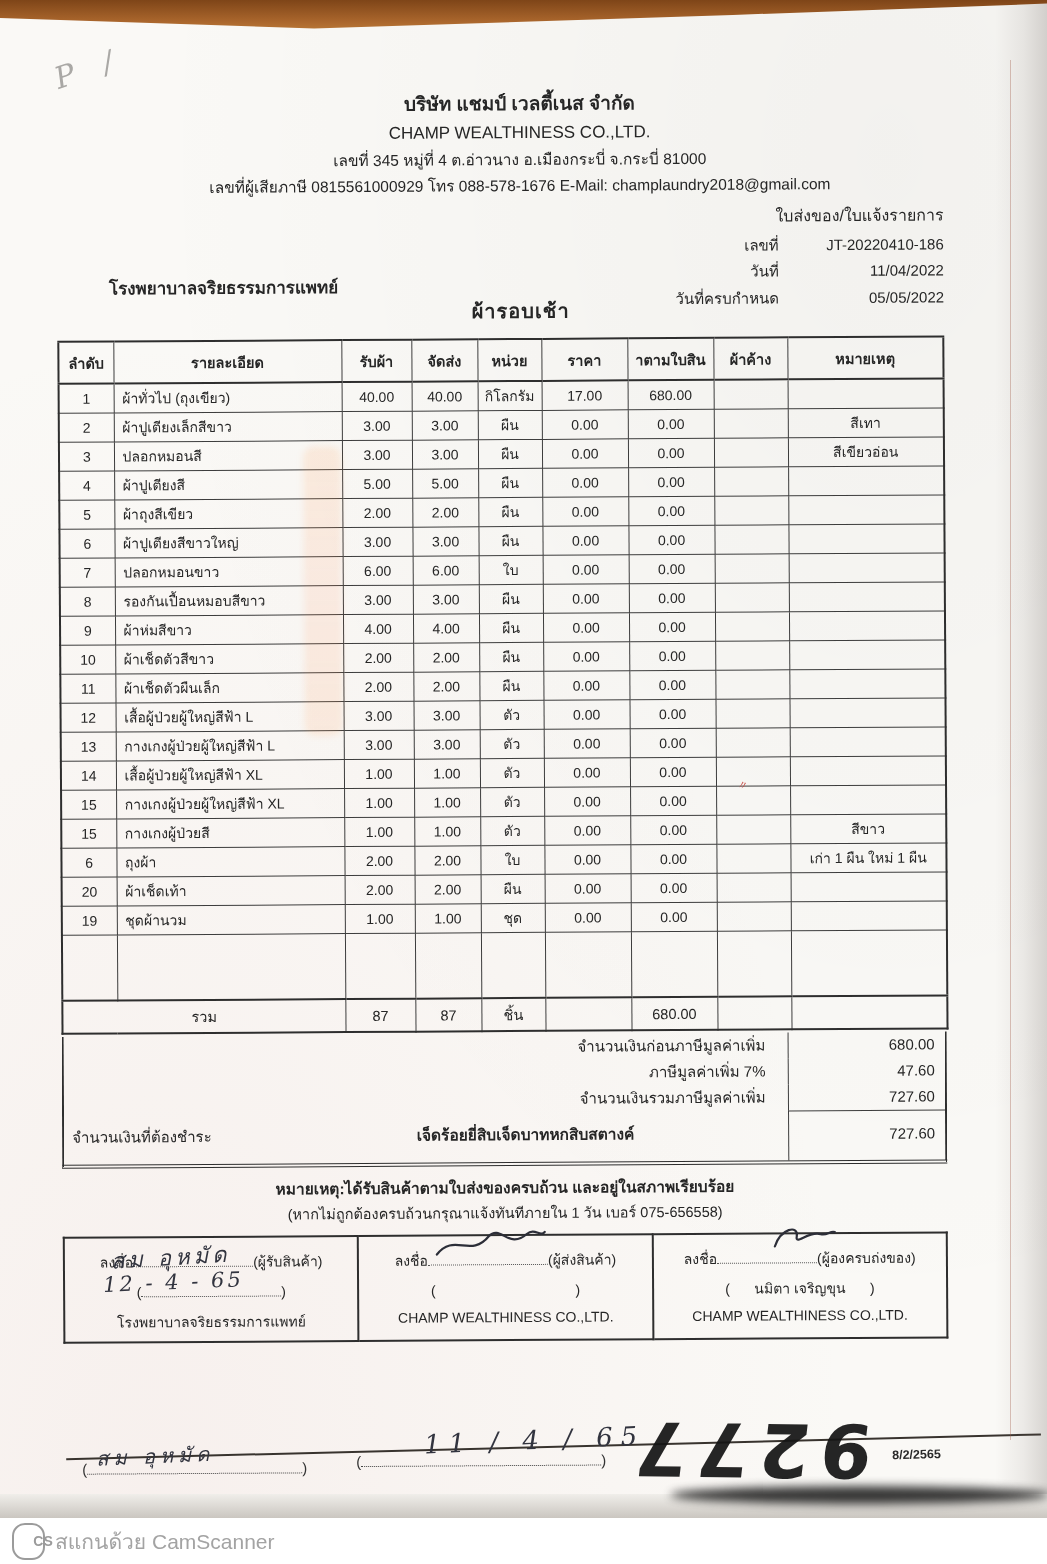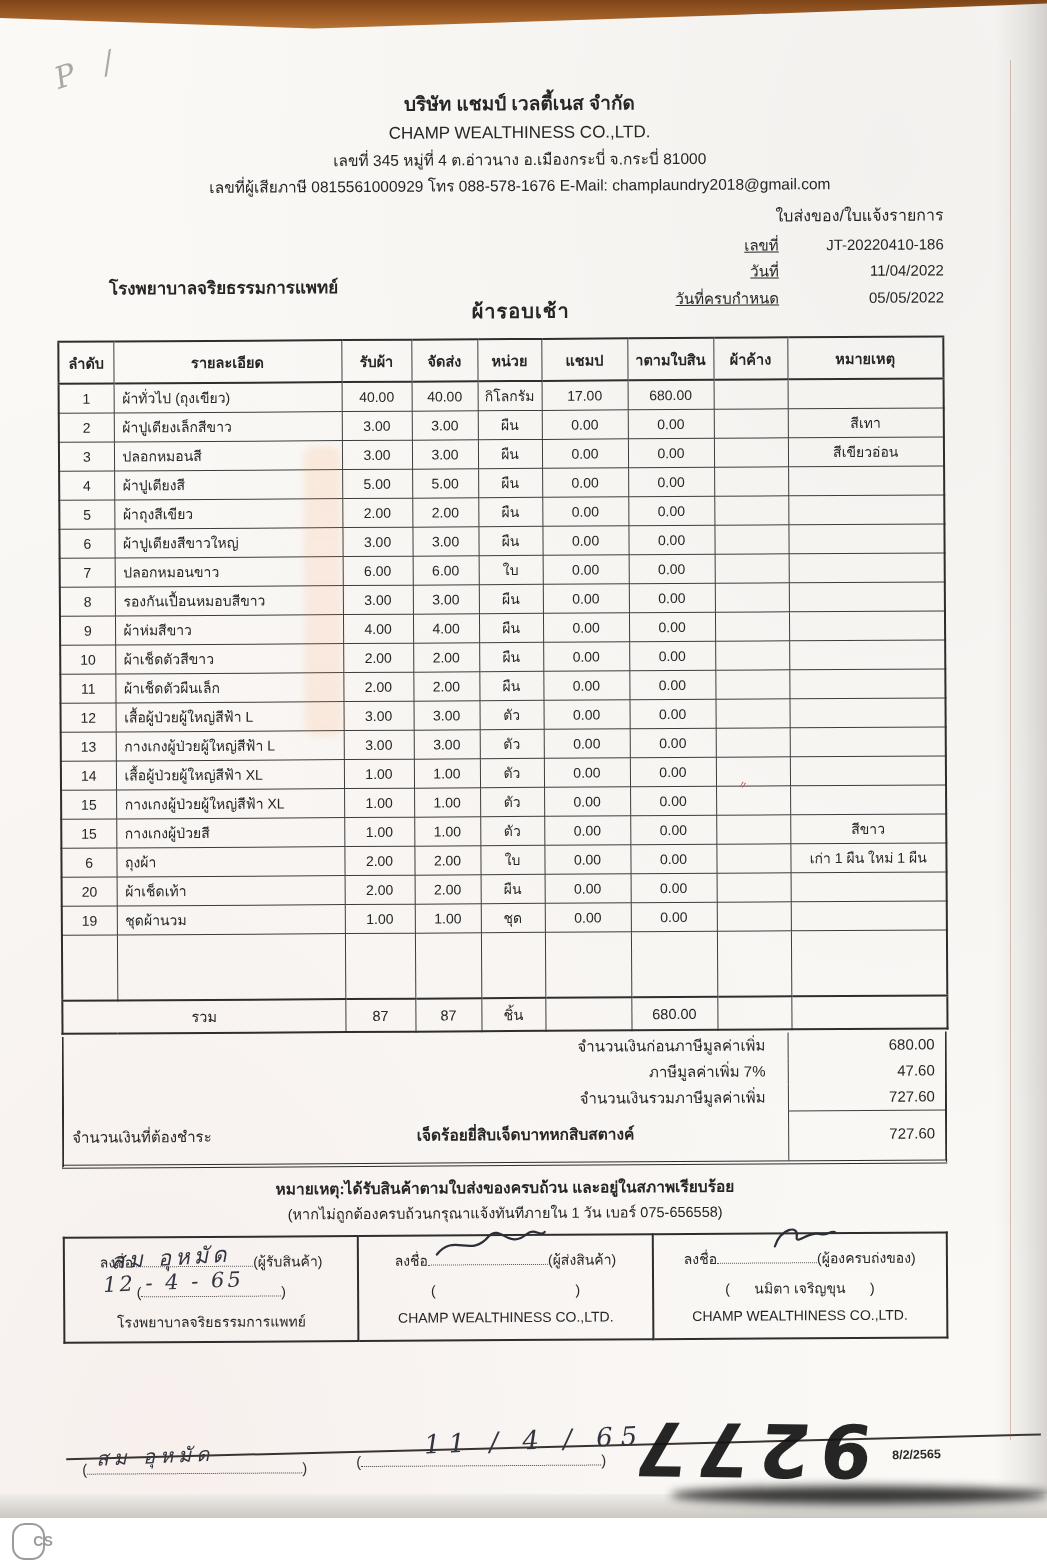--- a/index.html
+++ b/index.html
@@ -36,21 +36,21 @@
 
   
   .co-head { text-align:center; margin-top:88px; line-height:1.65; }
   .co-th { font-size:19px; font-weight:bold; }
   .co-en { font-size:17px; }
   .co-addr, .co-tax { font-size:15.5px; }
 
   .doc-info { position:absolute; top:205px; right:100px; width:400px; font-size:15px; }
   .doc-type { text-align:right; font-size:16px; margin-bottom:4px; }
   .doc-row { display:flex; justify-content:flex-end; line-height:1.75; }
-  .doc-row .lbl { text-align:right;text-decoration:underline; }
+  .doc-row .lbl { text-align:right; }
   .doc-row .val { width:165px; text-align:right; }
 
   .customer { position:absolute; top:272px; left:112px; font-size:17px; font-weight:bold; }
   .round-title { position:absolute; top:295px; left:0; width:100%; text-align:center; font-size:20px; font-weight:bold; letter-spacing:1px; }
 
   
   .invoice-table {
     position:absolute; top:338px; left:60px; width:885px;
     border-collapse:collapse; table-layout:fixed;
     font-size:14px;
@@ -184,21 +184,21 @@
           <col style="width:74px">
           <col style="width:156px">
       </colgroup>
       <thead>
         <tr>
             <th>ลำดับ</th>
             <th>รายละเอียด</th>
             <th>รับผ้า</th>
             <th>จัดส่ง</th>
             <th>หน่วย</th>
-            <th>แชมป</th>
+            <th>ราคา</th>
             <th>าตามใบสิน</th>
             <th>ผ้าค้าง</th>
             <th>หมายเหตุ</th>
           </tr>
       </thead>
       <tbody>
           <tr>
             <td>1</td>
             <td class="c-desc">ผ้าทั่วไป (ถุงเขียว)</td>
             <td>40.00</td>
@@ -510,14 +510,15 @@
     <div class="ink hand-name2">สม อุหมัด</div>
     <div class="ink hand-date2">11 / 4 / 65</div>
     <div class="marker-number">9277</div>
     <div class="page-code">8/2/2565</div>
   </div>
 
   <div class="page-lift"></div>
   <div class="dark-smudge"></div>
   <div class="cam-footer">
     <div class="cs-badge">CS</div>
+    <div class="cam-text">สแกนด้วย CamScanner</div>
   </div>
 </div>
 
 </body></html>

